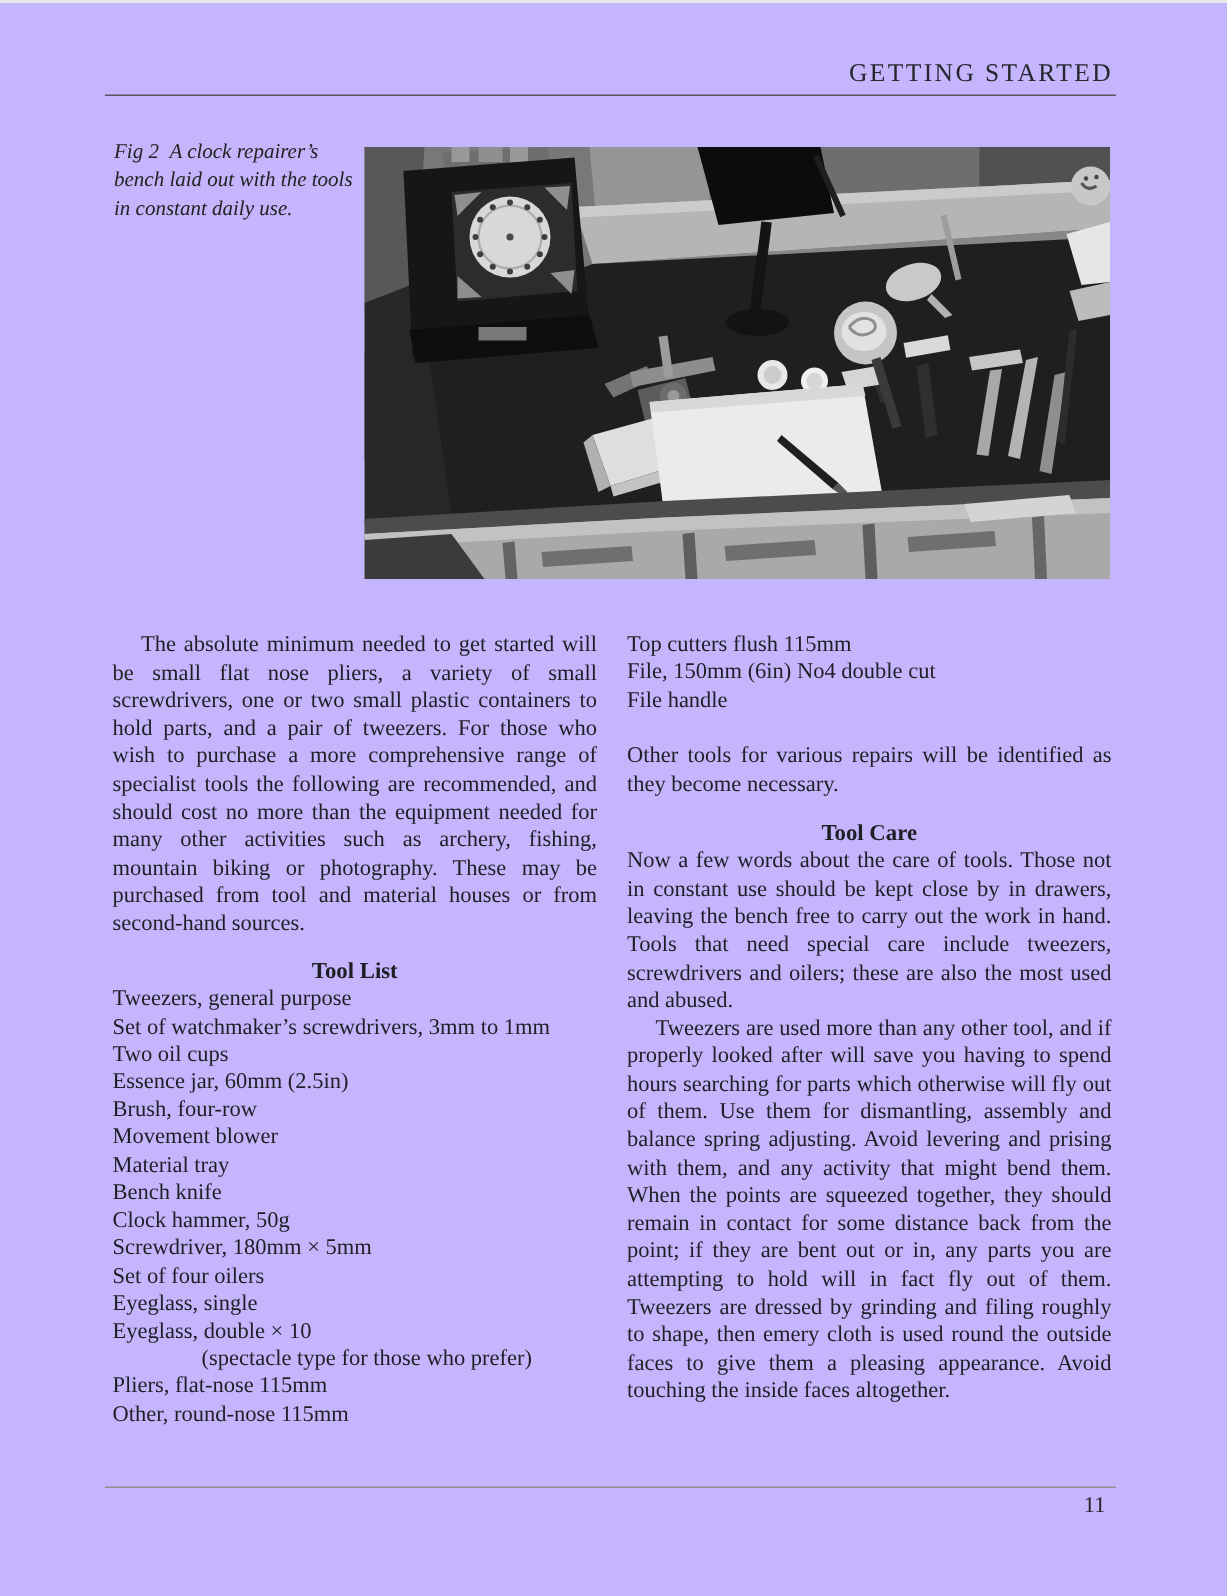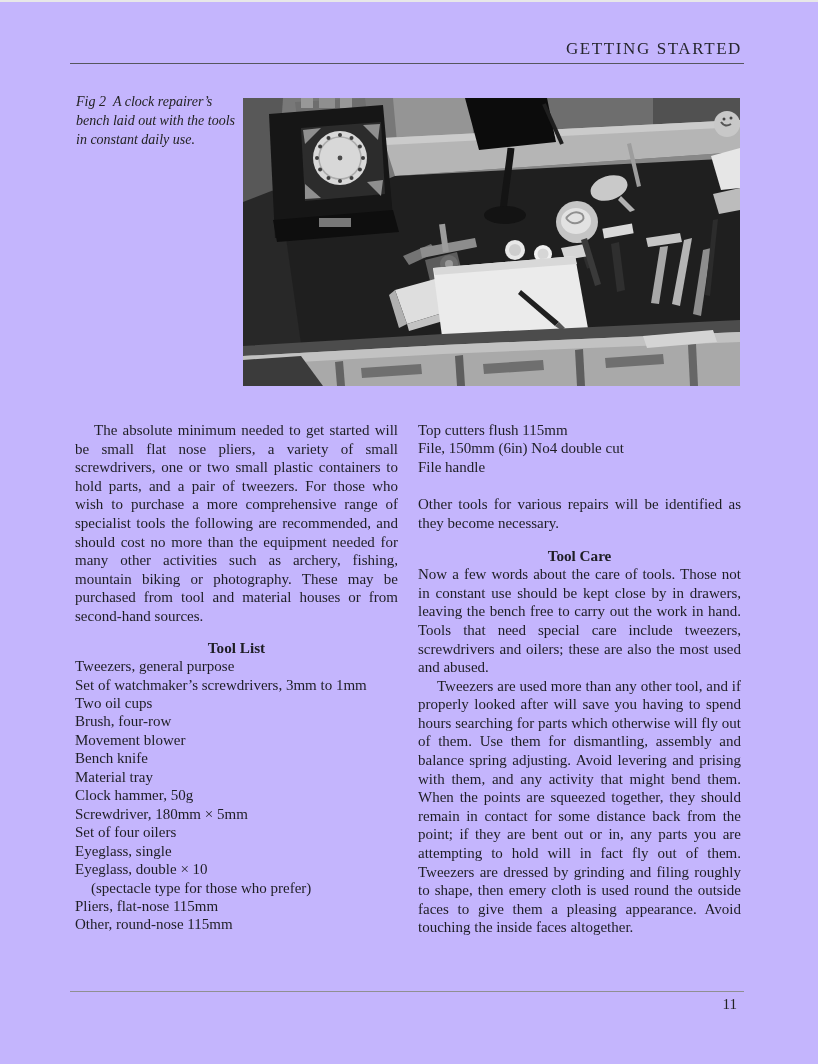--- a/index.html
+++ b/index.html
@@ -33,21 +33,21 @@
   .col{position:absolute; top:419px; font-size:15px; line-height:18.6px;}
   .col.left{left:75px; width:323px;}
   .col.right{left:418px; width:323px;}
   .col p{margin:0; text-align:justify;font-family:Liberation Serif, serif;}
   .col p.indent{text-indent:19px;}
   .col p.spaced{margin-top:19px;}
   .sub-heading{font-weight:bold; font-size:15.2px; margin:13px 0 0 0; line-height:18.6px;text-align:center;}
   .sub-heading.first{margin-top:14px;}
   ul.tool-list{list-style:none; margin:0; padding:0; line-height:18.45px;}
   ul.tool-list li{white-space:nowrap;}
-  ul.tool-list li.indented{padding-left:16px;}
+  ul.tool-list li.indented{padding-left:16px;text-align:center;}
   .page-number{
     position:absolute; top:994px; right:81px;
     font-size:15px; color:#222;
   }
 </style>
 </head>
 <body>
 
 <div class="page">
 
@@ -188,24 +188,25 @@
     </svg>
   </div>
 
   <div class="col left">
     <p class="indent">The absolute minimum needed to get started will be small flat nose pliers, a variety of small screwdrivers, one or two small plastic containers to hold parts, and a pair of tweezers. For those who wish to purchase a more comprehensive range of specialist tools the following are recommended, and should cost no more than the equipment needed for many other activities such as archery, fishing, mountain biking or photography. These may be purchased from tool and material houses or from second-hand sources.</p>
     <h3 class="sub-heading">Tool List</h3>
     <ul class="tool-list">
       <li>Tweezers, general purpose</li>
       <li>Set of watchmaker’s screwdrivers, 3mm to 1mm</li>
       <li>Two oil cups</li>
+      <li>Essence jar, 60mm (2.5in)</li>
       <li>Brush, four-row</li>
       <li>Movement blower</li>
+      <li>Material tray</li>
       <li>Bench knife</li>
-      <li>Material tray</li>
       <li>Clock hammer, 50g</li>
       <li>Screwdriver, 180mm × 5mm</li>
       <li>Set of four oilers</li>
       <li>Eyeglass, single</li>
       <li>Eyeglass, double × 10</li>
       <li class="indented">(spectacle type for those who prefer)</li>
       <li>Pliers, flat-nose 115mm</li>
       <li>Other, round-nose 115mm</li>
     </ul>
   </div>

